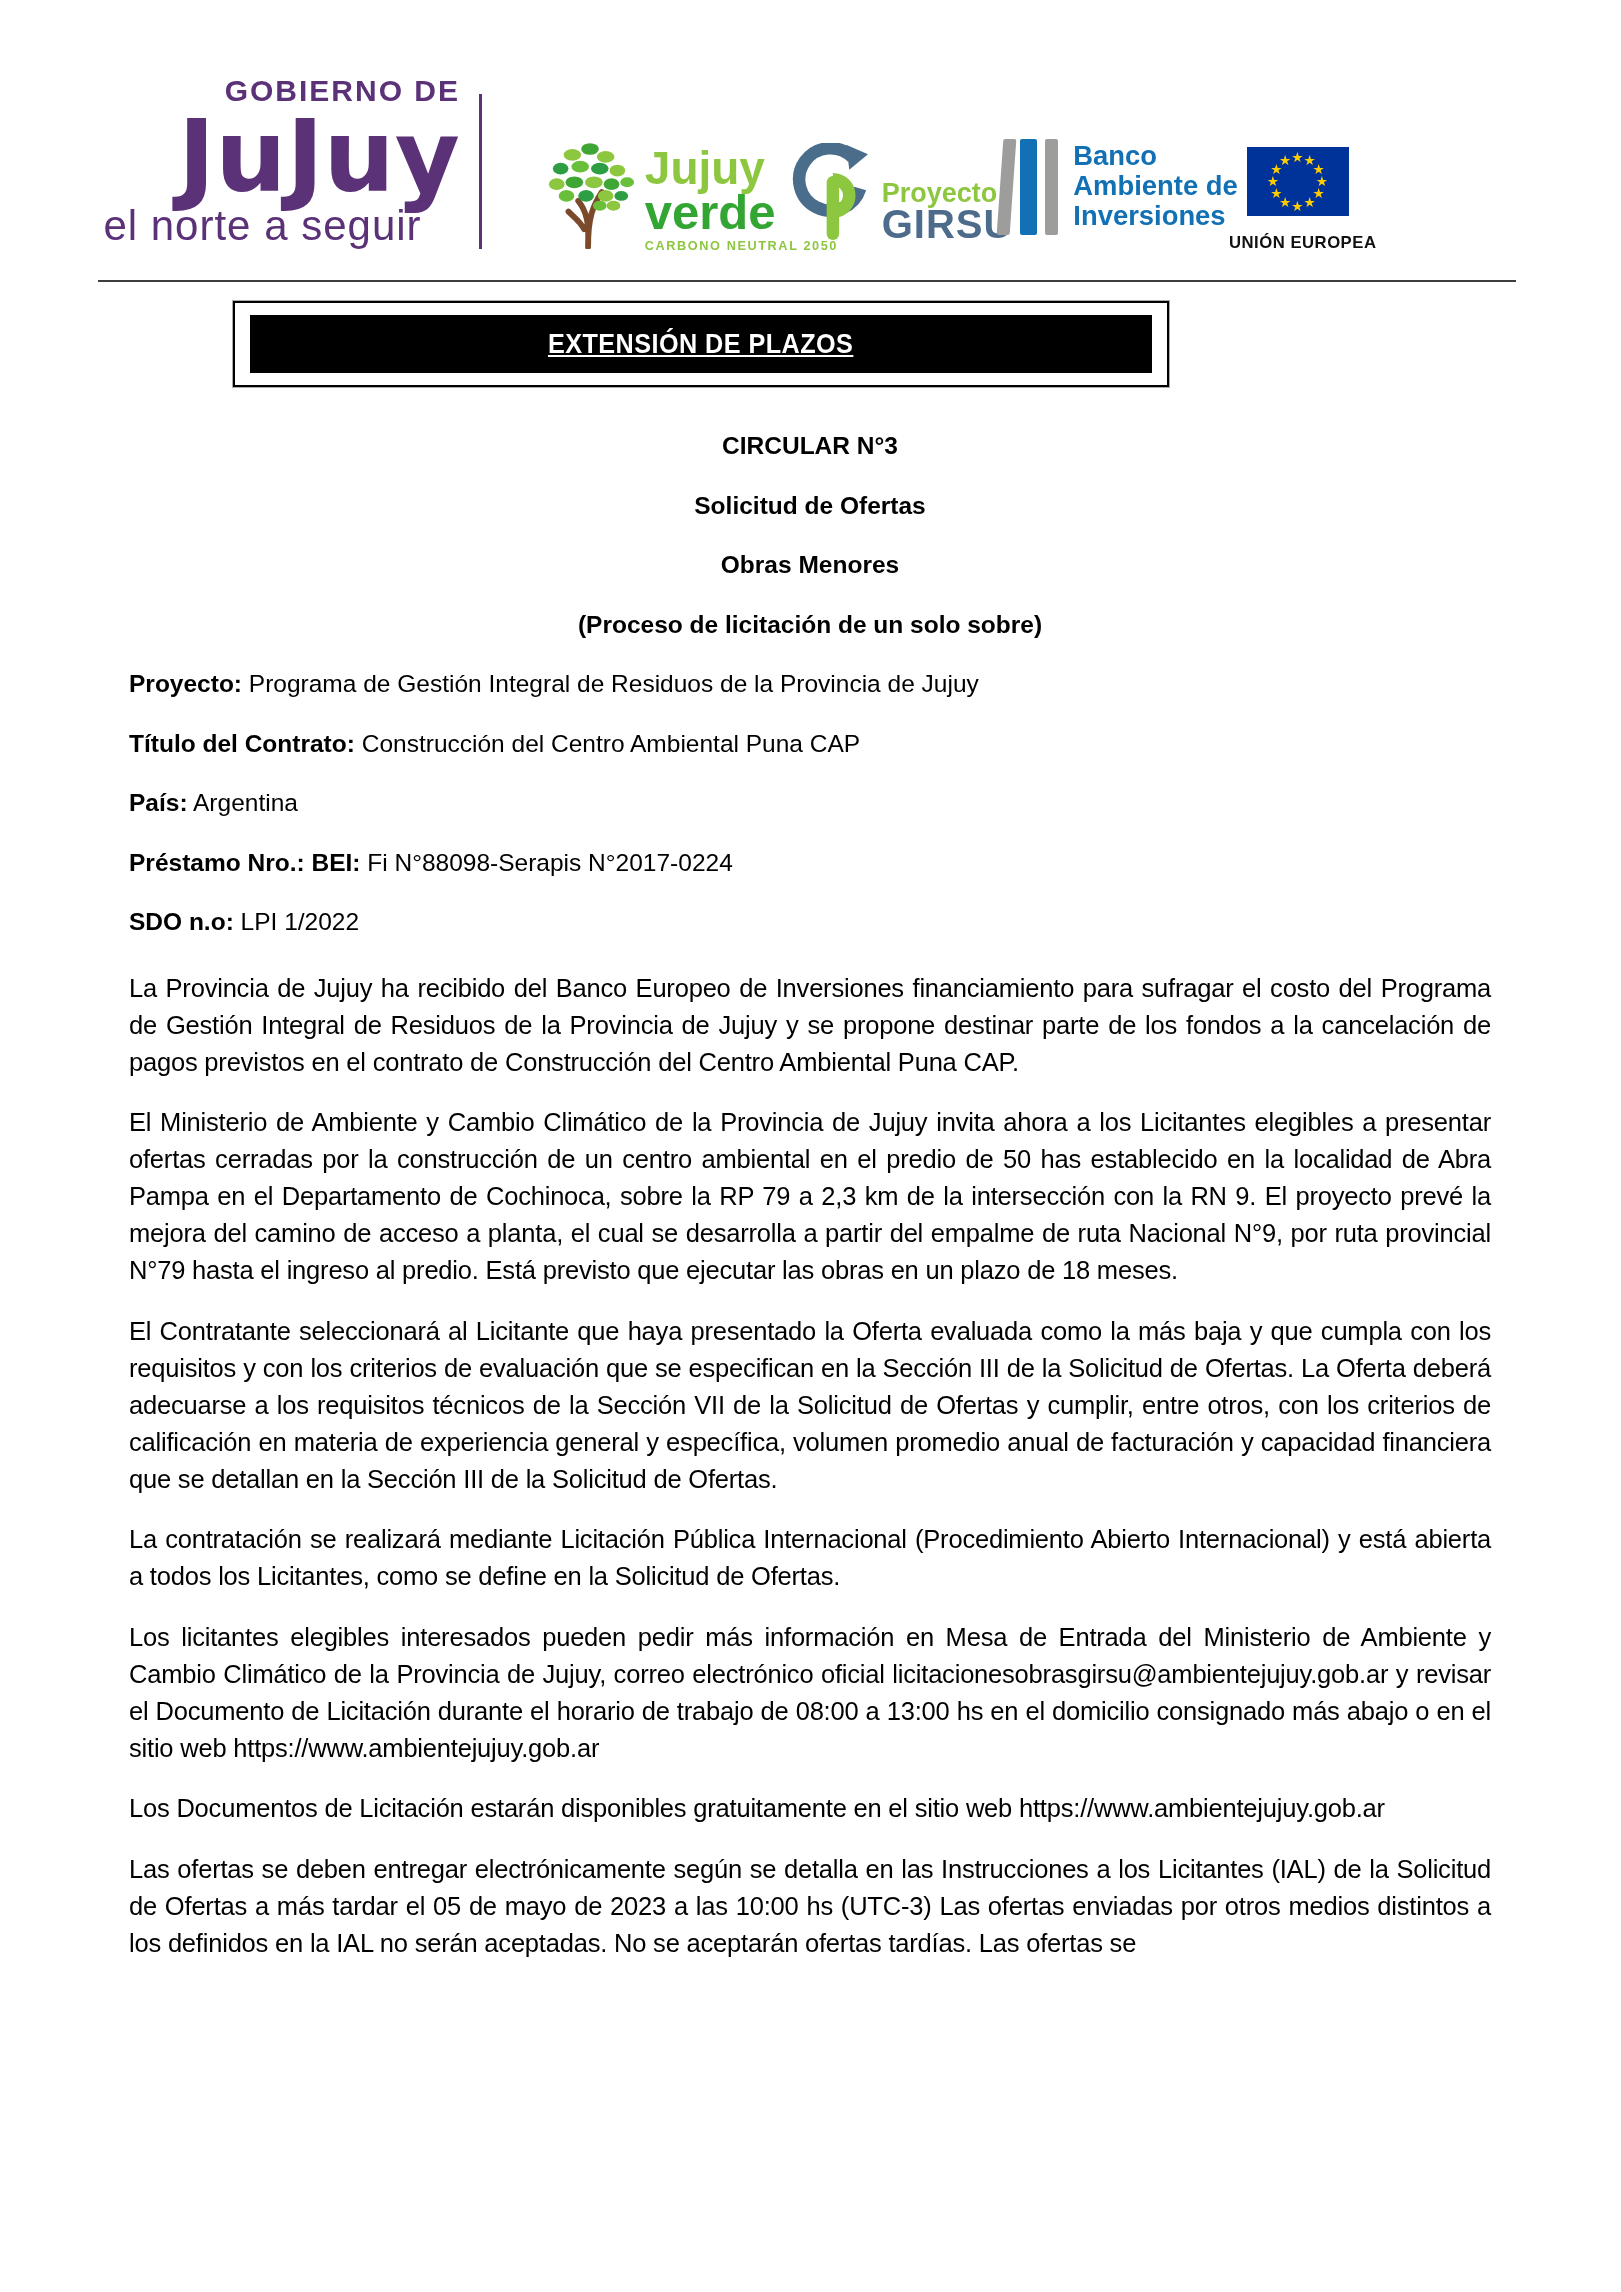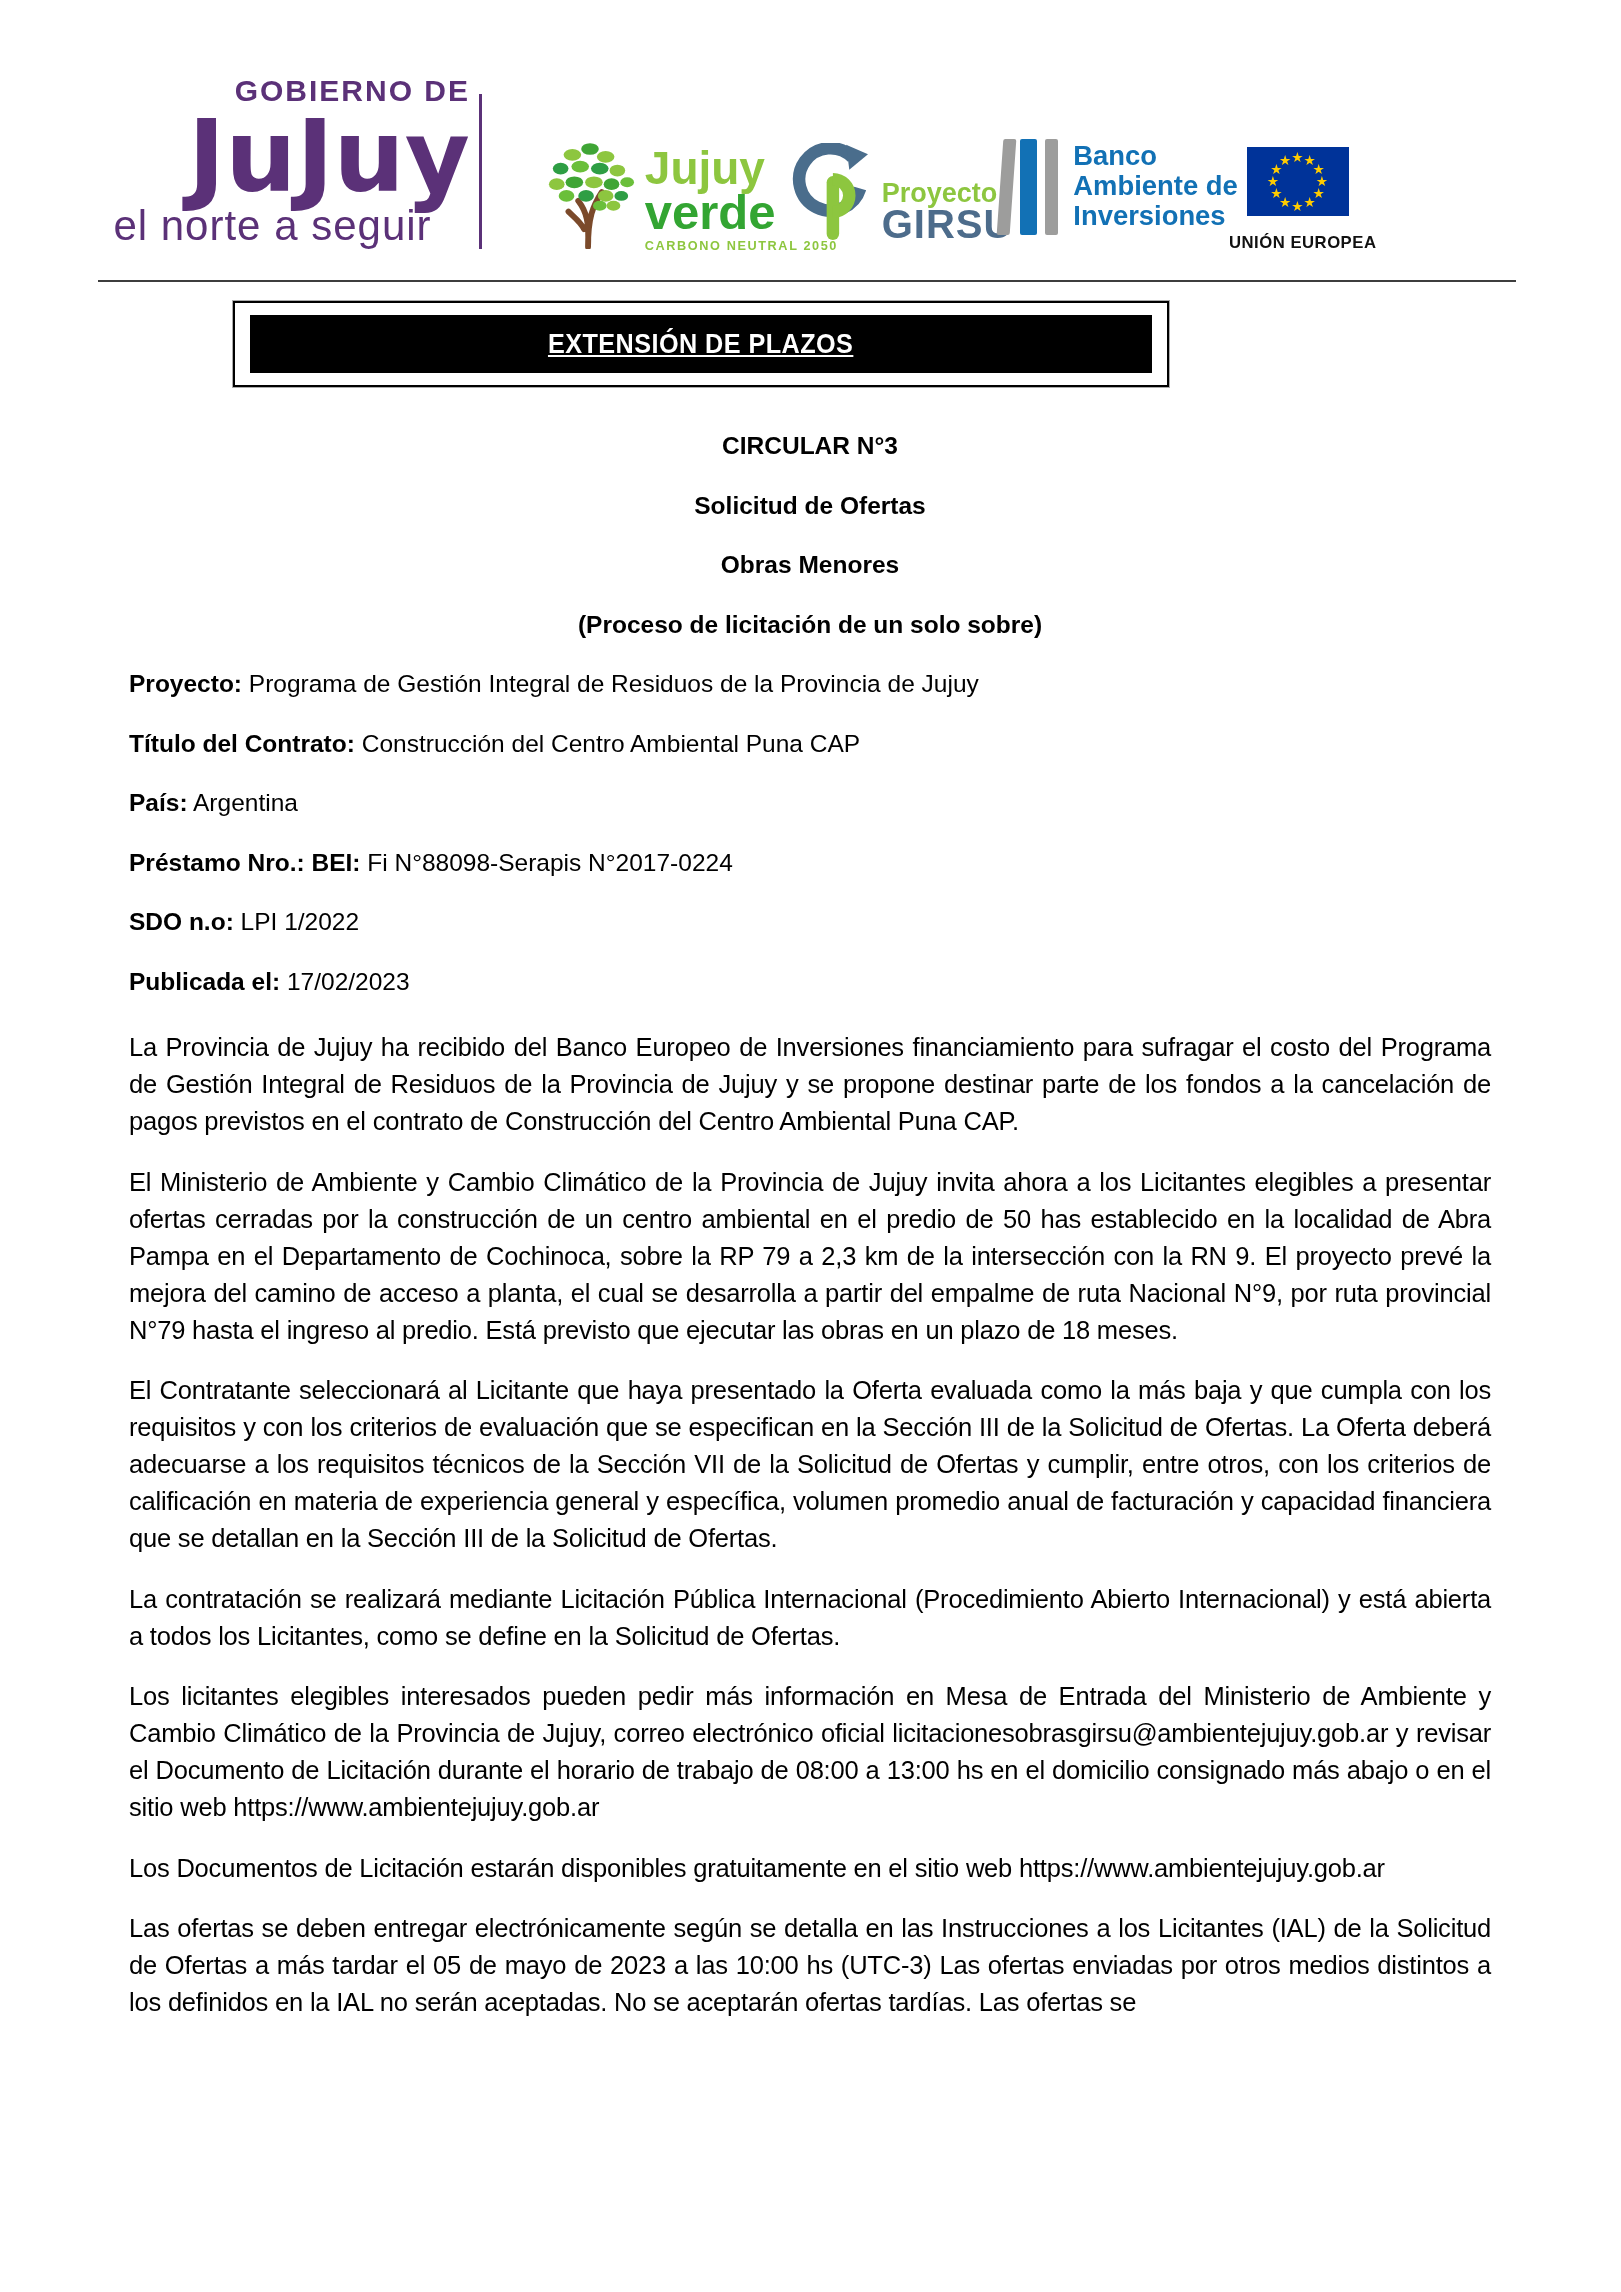--- a/index.html
+++ b/index.html
@@ -1,20 +1,20 @@
 <!DOCTYPE html>
 <html><head>
 <meta charset="utf-8">
 <style>
   html,body{margin:0;padding:0;background:#fff;}
   .page{position:relative;width:1621px;height:2293px;background:#fff;overflow:hidden;
         font-family:"Liberation Sans","DejaVu Sans",sans-serif;color:#000;}
 
   
-  .gov-logo{position:absolute;left:86px;top:76px;width:384px;color:#5B3178;text-align:right;}
+  .gov-logo{position:absolute;left:76px;top:76px;width:384px;color:#5B3178;text-align:right;}
   .gov-top{font-size:30px;font-weight:800;letter-spacing:2px;line-height:30px;}
   .gov-name{font-family:"DejaVu Sans",sans-serif;font-size:100px;font-weight:800;line-height:98px;margin-top:2px;}
   .gov-tag{font-size:42px;font-weight:400;text-align:left;margin-left:27.4px;margin-top:-3.9px;letter-spacing:1px;}
 
   .logo-sep{position:absolute;left:479px;top:94px;width:2.9px;height:155px;background:#5B3178;}
 
   .jv{position:absolute;left:545px;top:139px;display:flex;}
   .jv-text{margin-left:9.8px;padding-top:7.8px;text-align:left;}
   .jv-1{font-size:46px;color:#8DC63F;font-weight:600;line-height:43px;}
   .jv-2{font-size:49px;color:#33A532;font-weight:600;line-height:45px;}
@@ -160,21 +160,20 @@
     <h2 class="title-line">CIRCULAR N°3</h2>
     <h2 class="title-line">Solicitud de Ofertas</h2>
     <h2 class="title-line">Obras Menores</h2>
     <h2 class="title-line">(Proceso de licitación de un solo sobre)</h2>
 
     <p class="meta"><b>Proyecto:</b> <span>Programa de Gestión Integral de Residuos de la Provincia de Jujuy</span></p>
     <p class="meta"><b>Título del Contrato:</b> <span>Construcción del Centro Ambiental Puna CAP</span></p>
     <p class="meta"><b>País:</b> <span>Argentina</span></p>
     <p class="meta"><b>Préstamo Nro.: BEI:</b> <span>Fi N°88098-Serapis N°2017-0224</span></p>
     <p class="meta"><b>SDO n.o:</b> <span>LPI 1/2022</span></p>
-    <p class="meta"><b>Publicada el:</b> <span>17/02/2023</span></p>
 
     <div class="paras">
       <p class="para">La Provincia de Jujuy ha recibido del Banco Europeo de Inversiones financiamiento para sufragar el costo del Programa de Gestión Integral de Residuos de la Provincia de Jujuy y se propone destinar parte de los fondos a la cancelación de pagos previstos en el contrato de Construcción del Centro Ambiental Puna CAP.</p>
       <p class="para">El Ministerio de Ambiente y Cambio Climático de la Provincia de Jujuy invita ahora a los Licitantes elegibles a presentar ofertas cerradas por la construcción de un centro ambiental en el predio de 50 has establecido en la localidad de Abra Pampa en el Departamento de Cochinoca, sobre la RP 79 a 2,3 km de la intersección con la RN 9. El proyecto prevé la mejora del camino de acceso a planta, el cual se desarrolla a partir del empalme de ruta Nacional N°9, por ruta provincial N°79 hasta el ingreso al predio. Está previsto que ejecutar las obras en un plazo de 18 meses.</p>
       <p class="para">El Contratante seleccionará al Licitante que haya presentado la Oferta evaluada como la más baja y que cumpla con los requisitos y con los criterios de evaluación que se especifican en la Sección III de la Solicitud de Ofertas. La Oferta deberá adecuarse a los requisitos técnicos de la Sección VII de la Solicitud de Ofertas y cumplir, entre otros, con los criterios de calificación en materia de experiencia general y específica, volumen promedio anual de facturación y capacidad financiera que se detallan en la Sección III de la Solicitud de Ofertas.</p>
       <p class="para">La contratación se realizará mediante Licitación Pública Internacional (Procedimiento Abierto Internacional) y está abierta a todos los Licitantes, como se define en la Solicitud de Ofertas.</p>
       <p class="para">Los licitantes elegibles interesados pueden pedir más información en Mesa de Entrada del Ministerio de Ambiente y Cambio Climático de la Provincia de Jujuy, correo electrónico oficial licitacionesobrasgirsu@ambientejujuy.gob.ar y revisar el Documento de Licitación durante el horario de trabajo de 08:00 a 13:00 hs en el domicilio consignado más abajo o en el sitio web https://www.ambientejujuy.gob.ar</p>
       <p class="para">Los Documentos de Licitación estarán disponibles gratuitamente en el sitio web https://www.ambientejujuy.gob.ar</p>
       <p class="para">Las ofertas se deben entregar electrónicamente según se detalla en las Instrucciones a los Licitantes (IAL) de la Solicitud de Ofertas a más tardar el 05 de mayo de 2023 a las 10:00 hs (UTC-3) Las ofertas enviadas por otros medios distintos a los definidos en la IAL no serán aceptadas. No se aceptarán ofertas tardías. Las ofertas se</p>
     </div>

